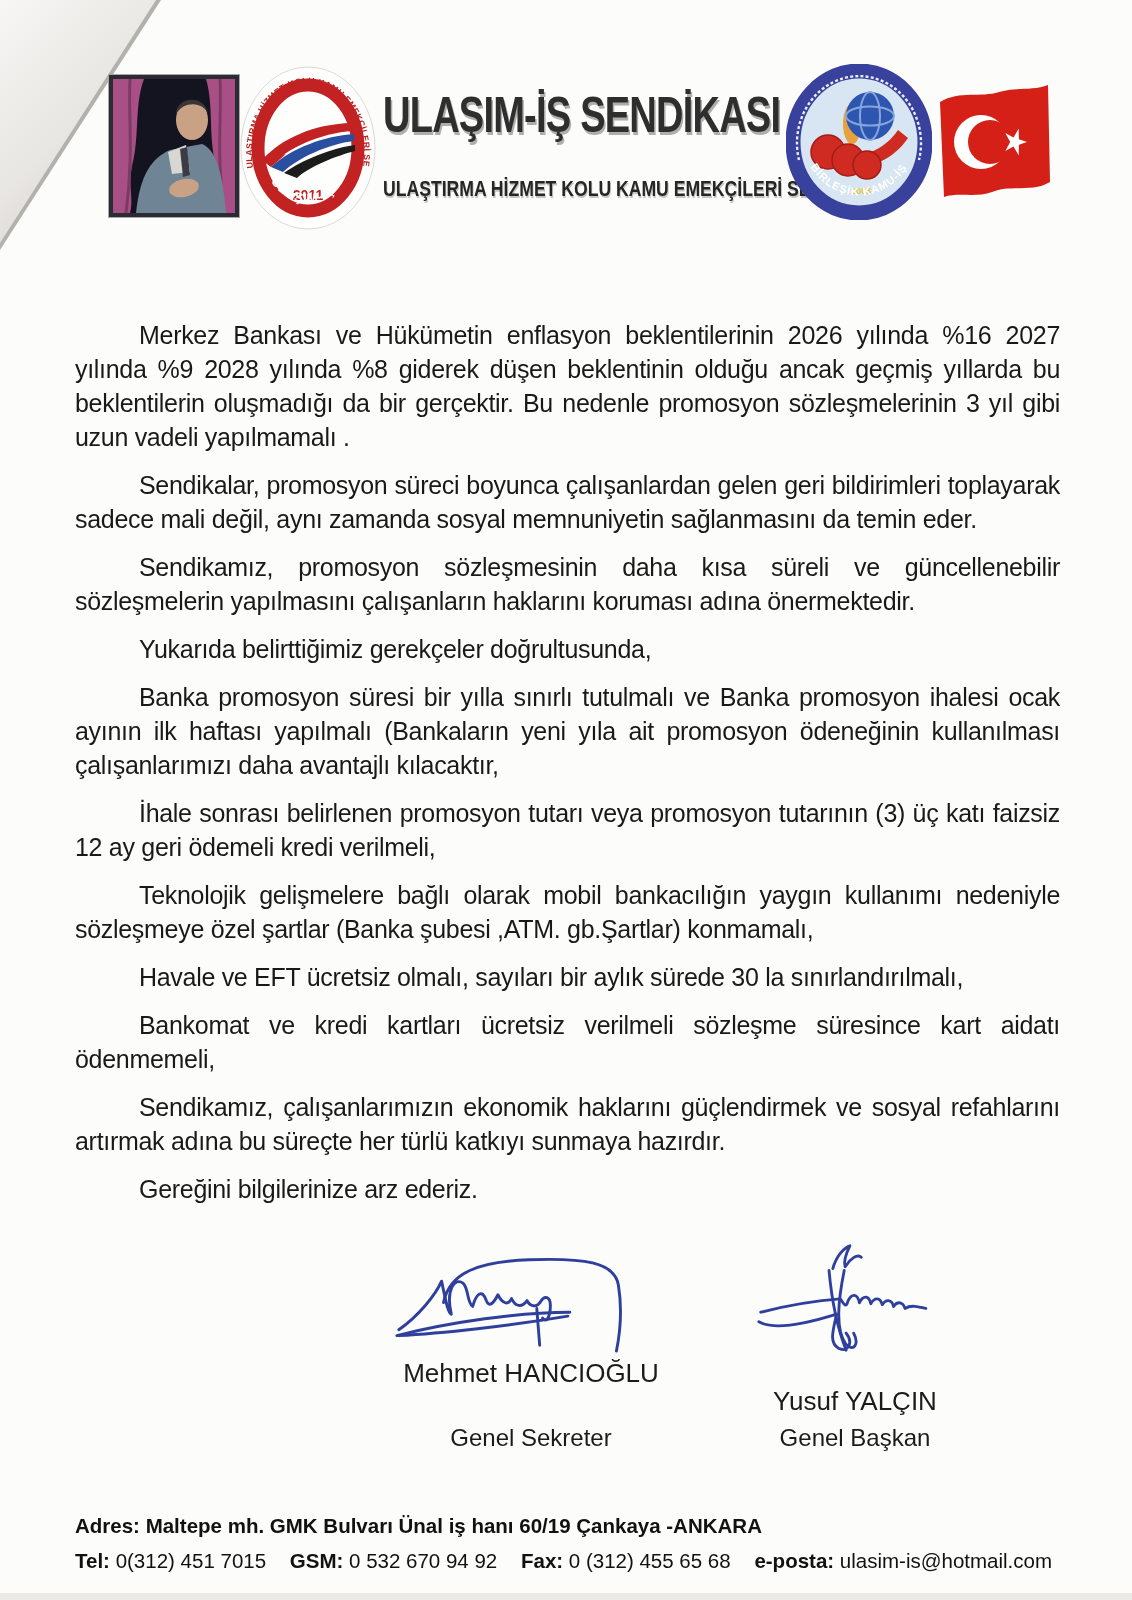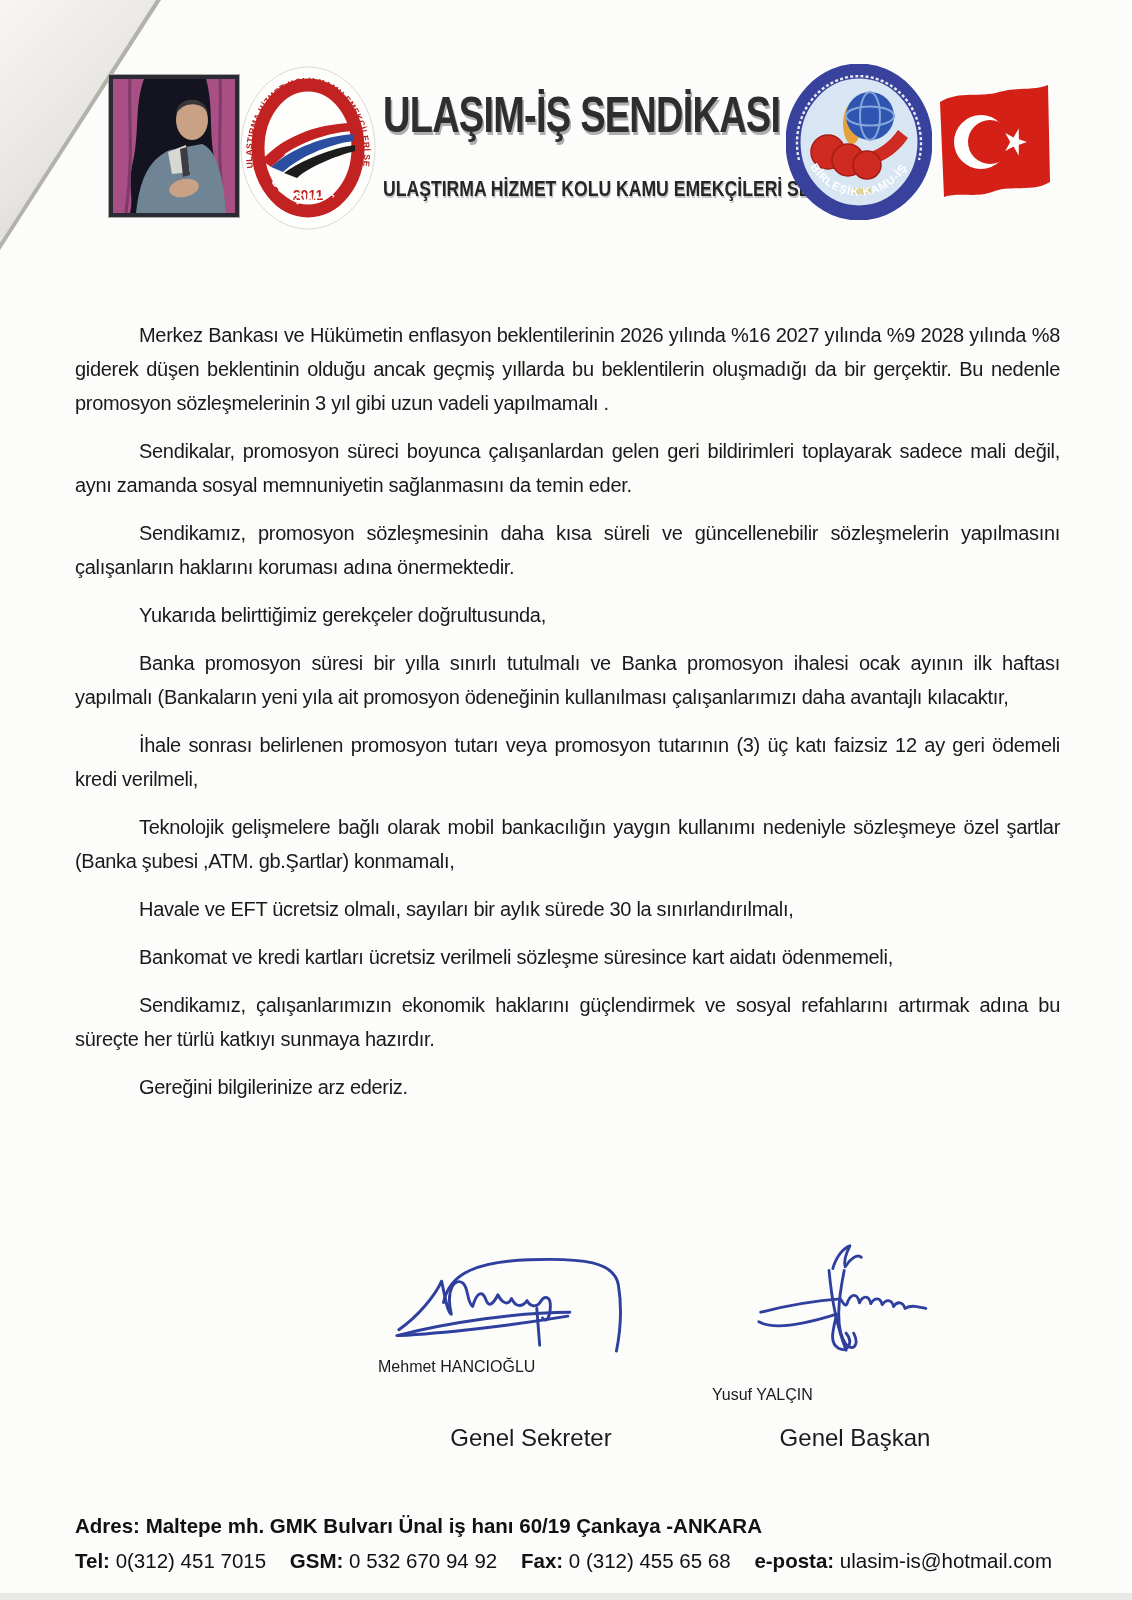--- a/index.html
+++ b/index.html
@@ -30,27 +30,27 @@
     margin-top:32px;font-size:22px;font-weight:bold;color:#262626;white-space:nowrap;
     transform:scaleX(0.80);transform-origin:left top;
     text-shadow:1px 2px 0 rgba(130,130,130,.45);
   }
   .logo-right{position:absolute;left:786px;top:64px;}
   .flag{position:absolute;left:933px;top:80px;}
 
   
   .bodytext{position:absolute;left:75px;top:318px;width:985px;}
   .bodytext p{
-    margin:0 0 14px 0;font-size:20px;line-height:34px;letter-spacing:-0.3px;
+    margin:0 0 14px 0;font-size:25px;line-height:34px;letter-spacing:-0.3px;
     text-align:justify;text-align-last:left;text-indent:64px;color:#191919;
   }
 
   
   .sig-ink{position:absolute;}
-  .sig-name{position:absolute;font-size:16px;color:#1b1b1b;text-align:left;}
+  .sig-name{position:absolute;font-size:26px;color:#1b1b1b;text-align:center;}
   .sig-title{position:absolute;font-size:24px;color:#1b1b1b;text-align:center;}
   .c1{left:378px;width:306px;}
   .c2{left:712px;width:286px;}
 
   
   .footer{position:absolute;left:75px;top:1514px;width:1000px;font-size:20.5px;color:#111;}
   .footer .row{margin-bottom:11px;white-space:nowrap;}
   .footer b{font-weight:bold;}
   .footer .gap{display:inline-block;width:18px;}
 </style>

